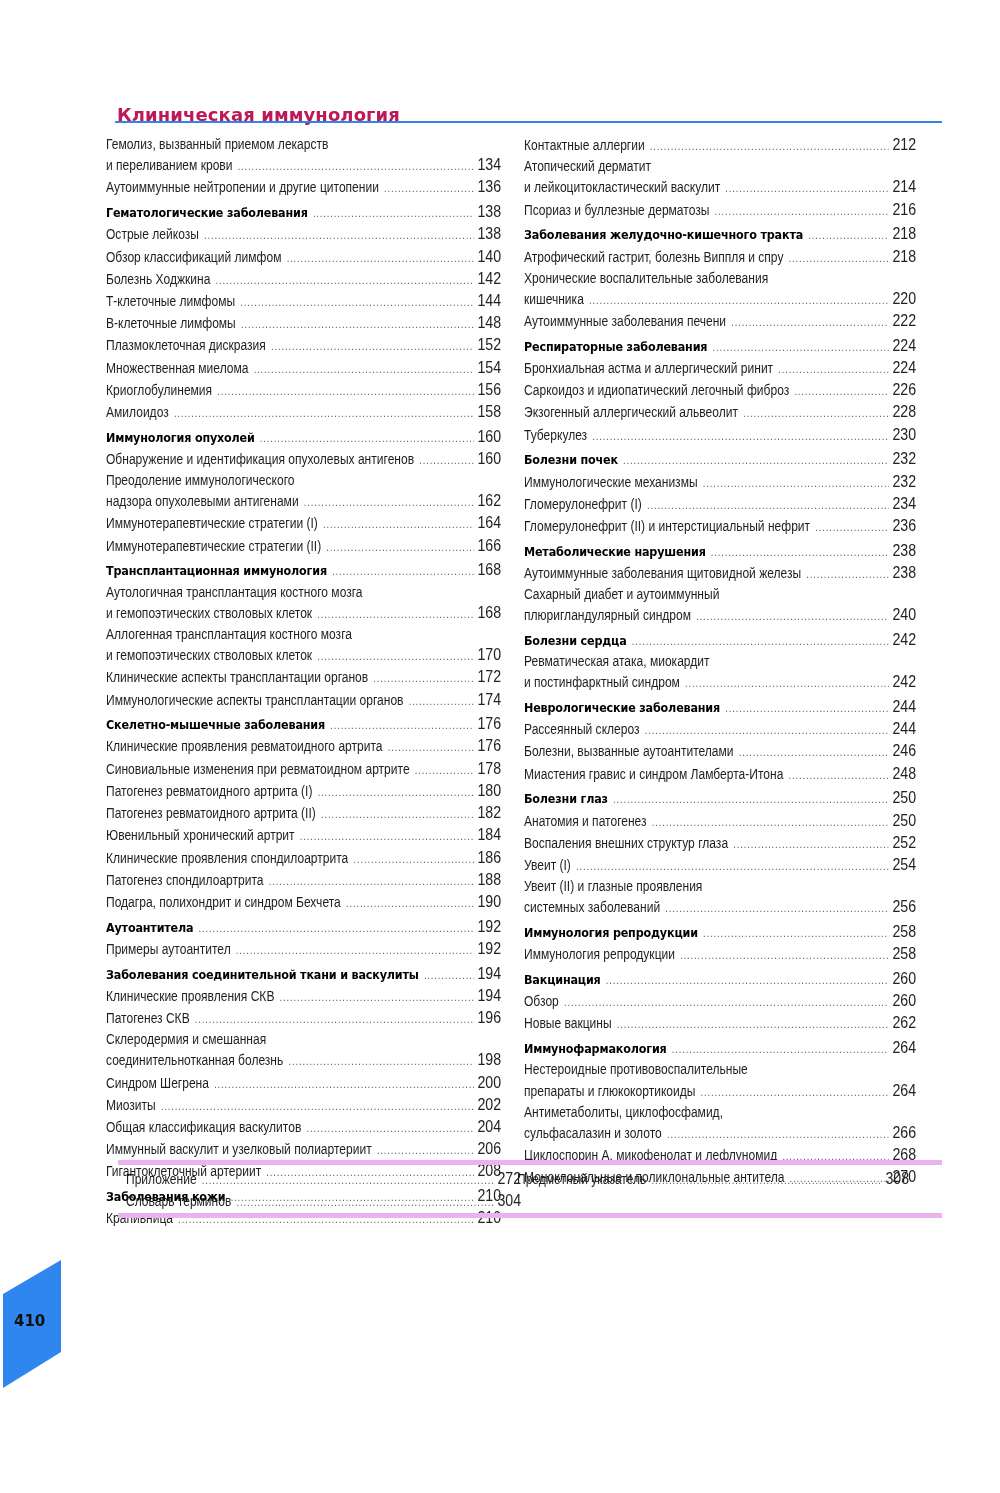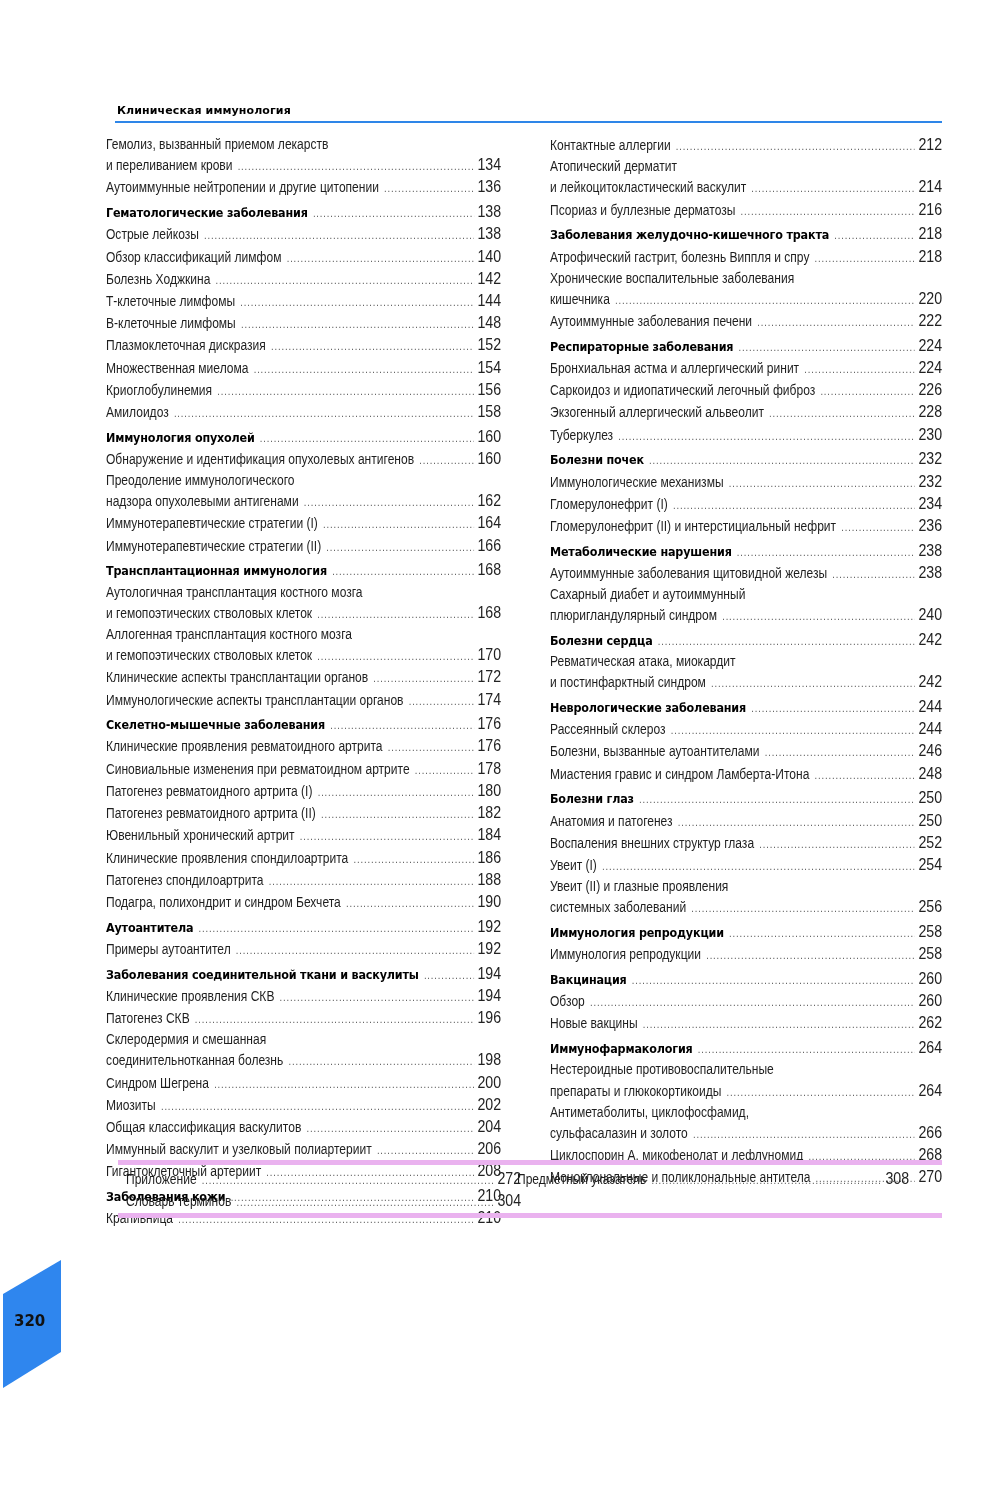--- a/index.html
+++ b/index.html
@@ -1,26 +1,26 @@
 <!DOCTYPE html>
 <html><head>
 <meta charset="utf-8">
 <style>
   html, body { margin: 0; padding: 0; background: #ffffff; }
   body { width: 1000px; height: 1493px; position: relative; overflow: hidden;
          font-family: "Liberation Sans", sans-serif; color: #1e1e1e; }
 
   .running-head { position: absolute; left: 117px; top: 104px;
-    font-family: "DejaVu Sans", sans-serif; font-size: 11px; font-weight: bold; color: #000000;
+    font-family: "DejaVu Sans", sans-serif; font-size: 18px; font-weight: bold; color: #be185d;
     letter-spacing: 0.1px; }
   .head-rule { position: absolute; left: 115px; top: 121px; width: 827px; height: 2px; background: #2e86e8; }
 
   .toc-col { position: absolute; top: 134px; }
   .toc-col.left { left: 106px; width: 395px; }
-  .toc-col.right { left: 550px; width: 392px; }
+  .toc-col.right { left: 524px; width: 392px; }
 
   .entry { font-family: "Liberation Sans", sans-serif; font-size: 14px; line-height: 20.2px;
            transform: scaleX(0.86); transform-origin: left center; width: 116.3%; }
   .entry .line { display: flex; align-items: baseline; white-space: nowrap; }
   .entry .title { flex: 0 0 auto; }
   .entry .leader { flex: 1 1 auto; overflow: hidden; margin: 0 4px 0 6px; color: #555;
     letter-spacing: 1px; font-size: 11px; }
   .entry .leader::before { content: "..................................................................................................................................................................................................................."; }
   .entry .page { flex: 0 0 auto; font-size: 16.5px; color: #222; text-align: right; }
   .entry.section { margin-top: 2.5px; }
@@ -700,13 +700,13 @@
       </div>
     </div>
   </div>
 <div class="pink-bar bottom"></div>
 
 <div class="page-badge">
   <svg width="60" height="132" viewBox="0 0 60 132">
     <polygon points="1,36 59,2 59,94 1,130" fill="#2f86ee"></polygon>
   </svg>
 </div>
-<div class="page-number">320</div>
+<div class="page-number">410</div>
 
 </body></html>

